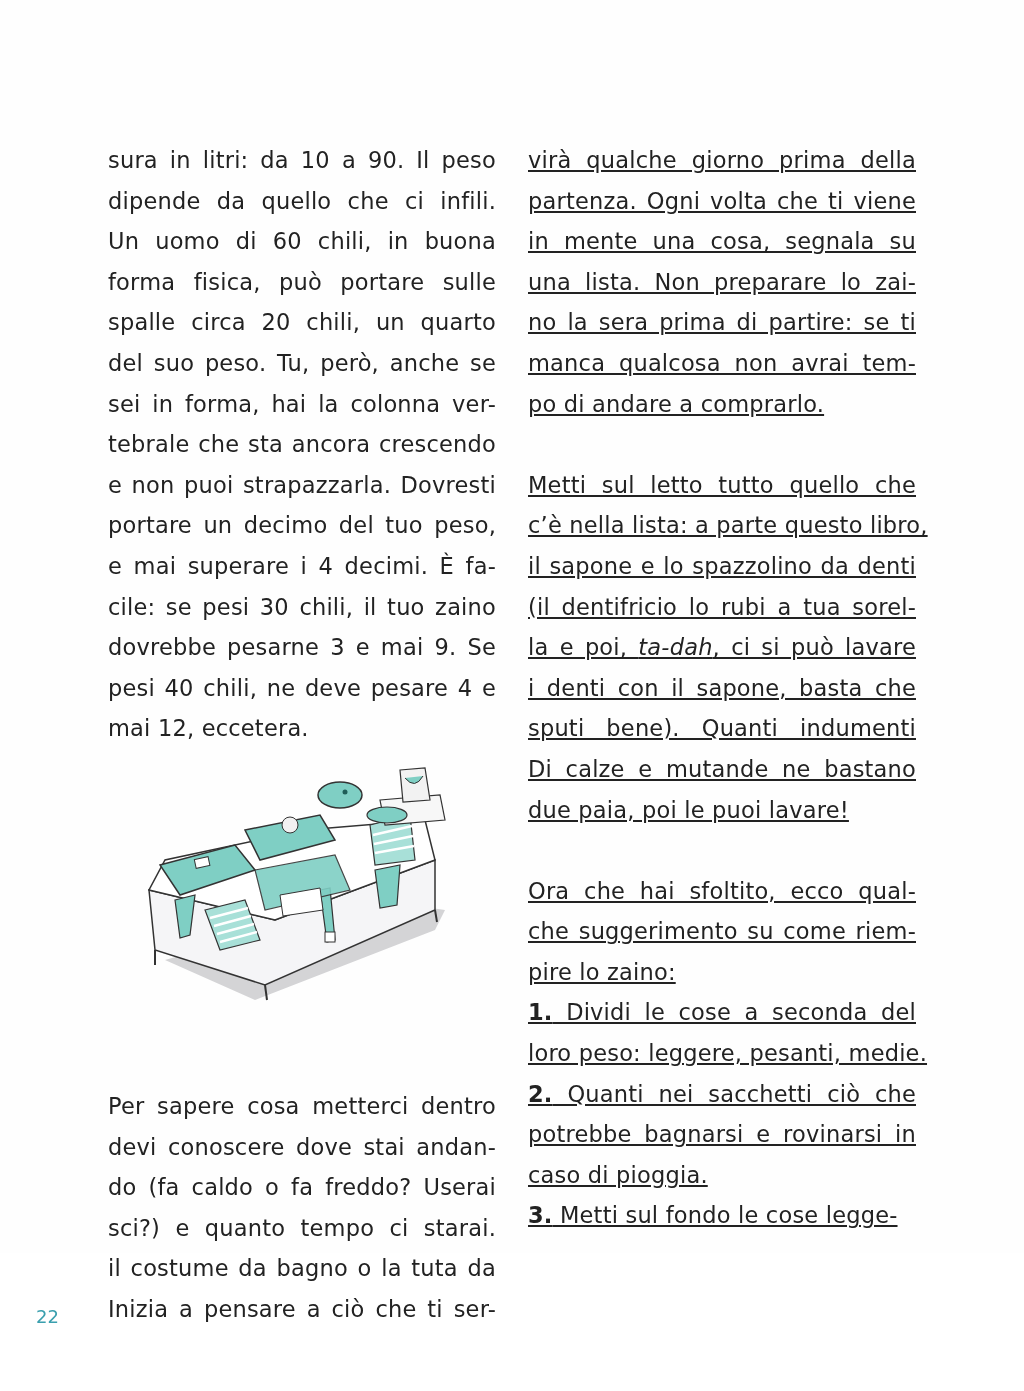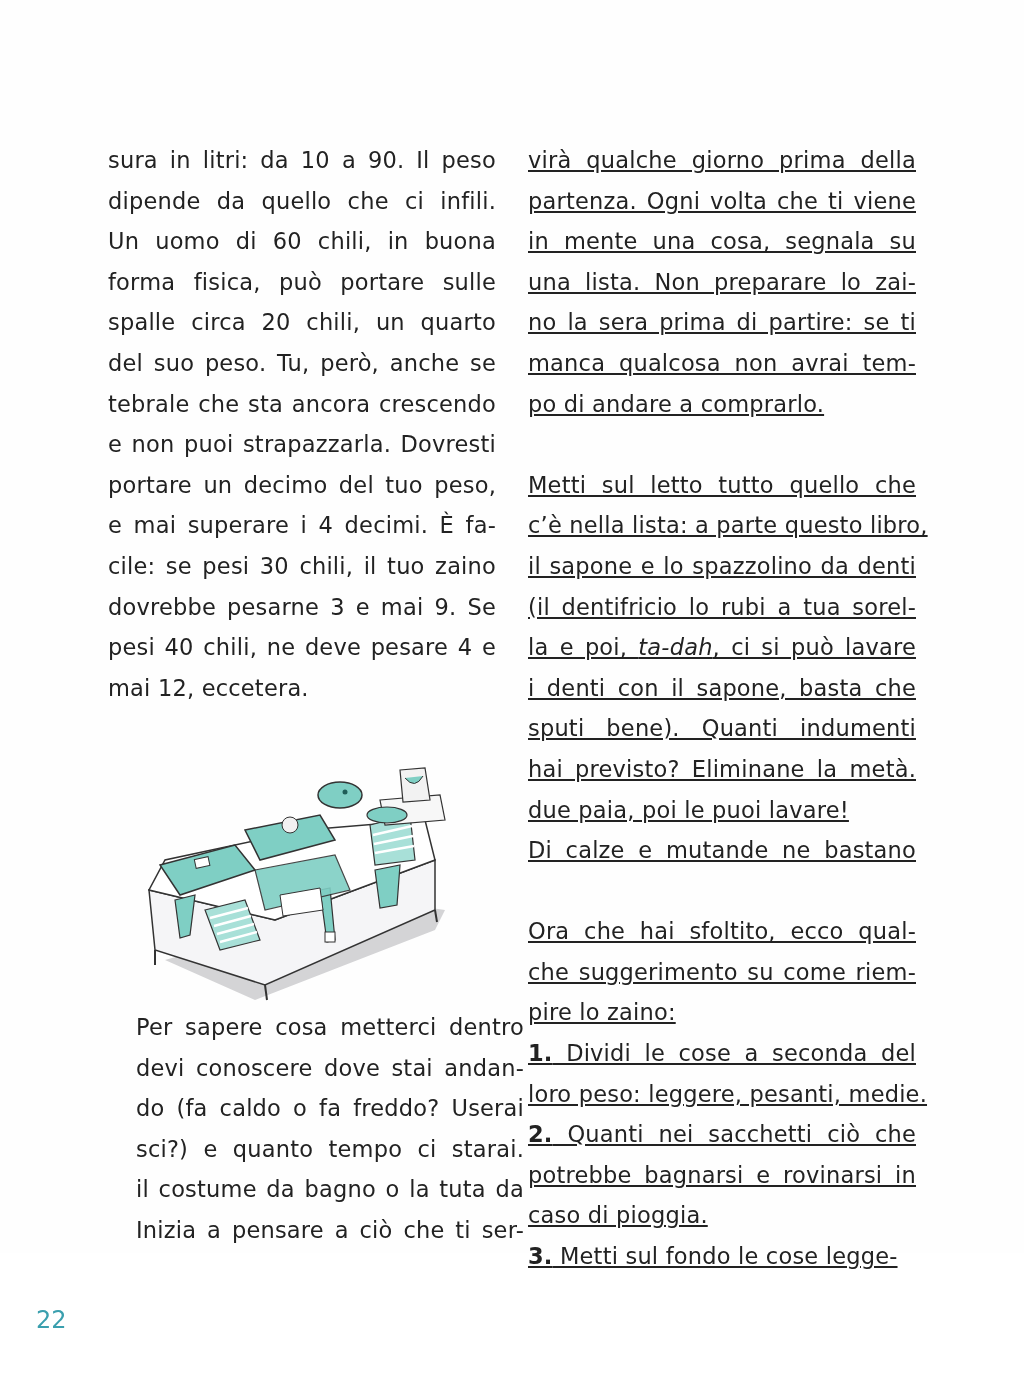--- a/index.html
+++ b/index.html
@@ -7,35 +7,36 @@
     .page { position: absolute; left: 0; top: 0; width: 1024px; height: 1253px; background: #fefefe; }
     .col { position: absolute; width: 388px; font-family: "DejaVu Sans", sans-serif; font-size: 22.5px; color: #222; letter-spacing: 0.2px; }
     .col-left { left: 108px; top: 140px; }
     .col-right { left: 528px; top: 140px; text-decoration: underline; }
     .line { height: 40.6px; line-height: 40.6px; white-space: nowrap; text-align: justify; text-align-last: justify; }
     .line.last { text-align-last: left; }
     .gap { height: 40.6px; }
     .em { font-style: italic; }
     .num { font-weight: bold; }
     .illus { position: absolute; left: 135px; top: 760px; width: 320px; height: 250px; }
-    .page-num { position: absolute; left: 36px; top: 1306px; font-family: "DejaVu Sans", sans-serif; font-size: 24px; color: #3a9fae; }
+    .page-num { position: absolute; left: 36px; top: 1306px; font-family: "DejaVu Sans", sans-serif; font-size: 18px; color: #3a9fae; }
   </style>
 </head>
 <body>
 
 <div class="page">
 
   <div class="col col-left">
     <div>
       <div class="line">sura in litri: da 10 a 90. Il peso</div>
       <div class="line">dipende da quello che ci infili.</div>
       <div class="line">Un uomo di 60 chili, in buona</div>
       <div class="line">forma fisica, può portare sulle</div>
       <div class="line">spalle circa 20 chili, un quarto</div>
       <div class="line">del suo peso. Tu, però, anche se</div>
+      <div class="line">sei in forma, hai la colonna ver-</div>
       <div class="line">tebrale che sta ancora crescendo</div>
       <div class="line">e non puoi strapazzarla. Dovresti</div>
       <div class="line">portare un decimo del tuo peso,</div>
       <div class="line">e mai superare i 4 decimi. È fa-</div>
       <div class="line">cile: se pesi 30 chili, il tuo zaino</div>
       <div class="line">dovrebbe pesarne 3 e mai 9. Se</div>
       <div class="line">pesi 40 chili, ne deve pesare 4 e</div>
       <div class="line last">mai 12, eccetera.</div>
     </div>
   </div>
@@ -77,21 +78,21 @@
       <path d="M245 40 L305 35 L310 60 L250 65 Z" fill="#f7f7f7" stroke="#333" stroke-width="1.2"></path>
       <path d="M265 10 L290 8 L295 40 L268 42 Z" fill="#f2f2f2" stroke="#333" stroke-width="1.2"></path>
       <path d="M270 18 Q280 30 288 16" fill="#7fcfc4" stroke="#333" stroke-width="1"></path>
       <ellipse cx="252" cy="55" rx="20" ry="8" fill="#7fcfc4" stroke="#333" stroke-width="1.2"></ellipse>
 
       <path d="M120 110 L200 95 L215 130 L130 150 Z" fill="#7fcfc4" stroke="#333" stroke-width="1.2" opacity="0.9"></path>
       <path d="M145 135 L185 128 L188 150 L148 156 Z" fill="#ffffff" stroke="#333" stroke-width="1"></path>
     </svg>
   </div>
 
-  <div class="col col-left" style="top: 1007px; margin-left: 28px;">
+  <div class="col col-left" style="top: 1086px;">
     <div>
       <div class="line">Per sapere cosa metterci dentro</div>
       <div class="line">devi conoscere dove stai andan-</div>
       <div class="line">do (fa caldo o fa freddo? Userai</div>
       <div class="line">sci?) e quanto tempo ci starai.</div>
       <div class="line">il costume da bagno o la tuta da</div>
       <div class="line">Inizia a pensare a ciò che ti ser-</div>
     </div>
   </div>
 
@@ -107,23 +108,22 @@
     </div>
     <div class="gap"></div>
     <div>
       <div class="line">Metti sul letto tutto quello che</div>
       <div class="line">c’è nella lista: a parte questo libro,</div>
       <div class="line">il sapone e lo spazzolino da denti</div>
       <div class="line">(il dentifricio lo rubi a tua sorel-</div>
       <div class="line"><span>la e poi, </span><span class="em">ta-dah</span><span>, ci si può lavare</span></div>
       <div class="line">i denti con il sapone, basta che</div>
       <div class="line">sputi bene). Quanti indumenti</div>
-      <div class="line">hai previsto? Eliminane la metà.</div>
+      <div class="line">Di calze e mutande ne bastano</div>
       <div class="line last">due paia, poi le puoi lavare!</div>
-      <div class="line">Di calze e mutande ne bastano</div>
     </div>
     <div class="gap"></div>
     <div>
       <div class="line">Ora che hai sfoltito, ecco qual-</div>
       <div class="line">che suggerimento su come riem-</div>
       <div class="line last">pire lo zaino:</div>
     </div>
     <div>
       <div class="line"><span class="num">1.</span><span> Dividi le cose a seconda del</span></div>
       <div class="line last">loro peso: leggere, pesanti, medie.</div>

